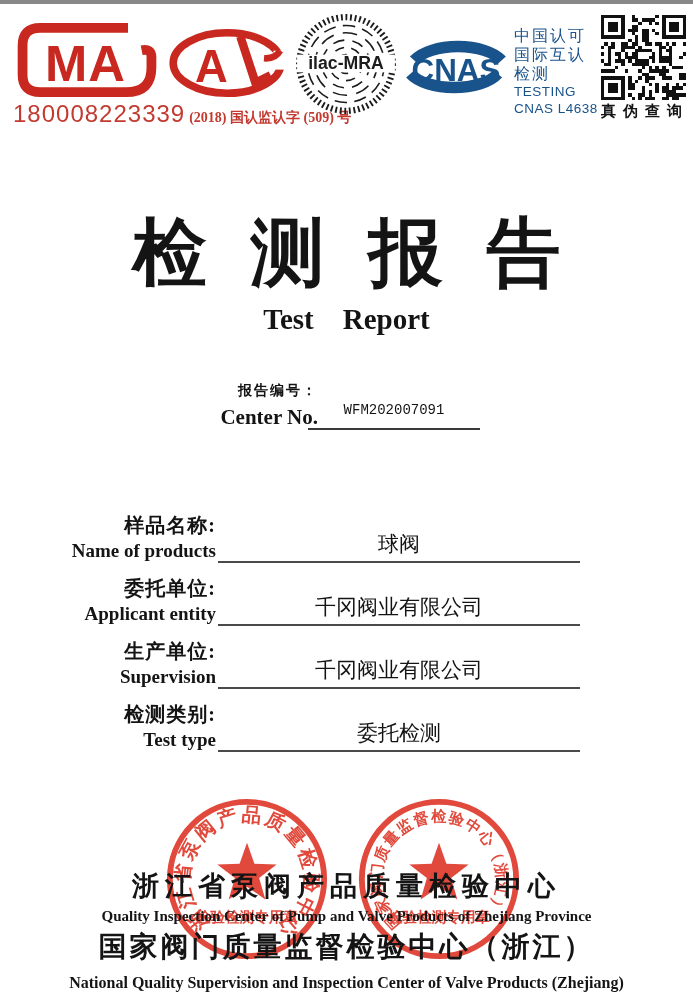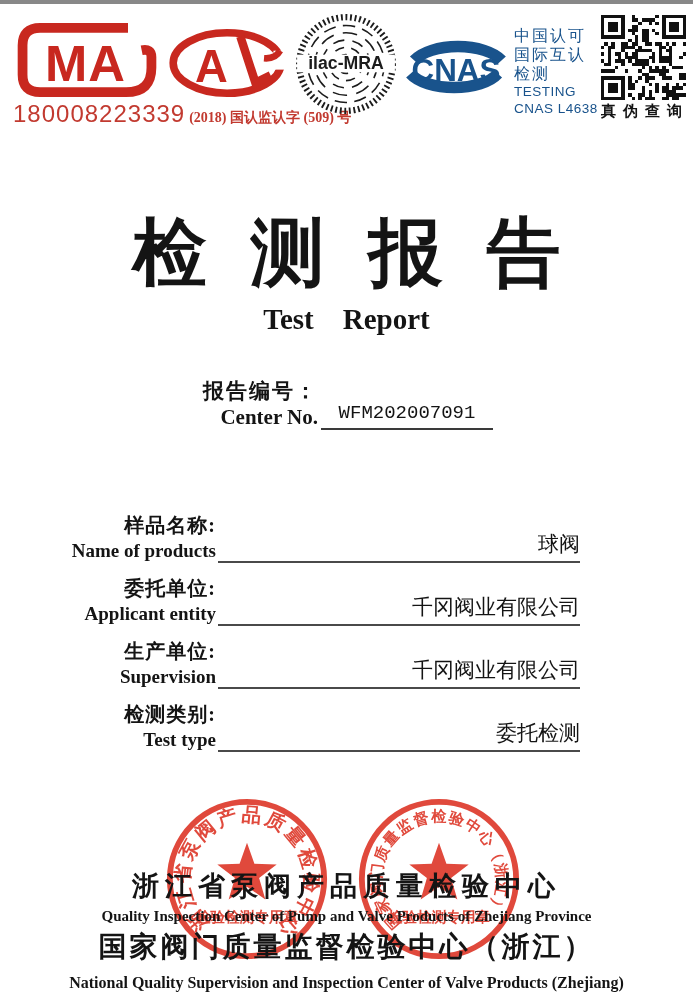--- a/index.html
+++ b/index.html
@@ -24,32 +24,32 @@
   .qr-caption{font-size:15px;font-weight:bold;letter-spacing:7px;margin-top:2px;white-space:nowrap;}
 
   
   .title-cn{position:absolute;left:0;top:200px;width:100%;text-align:center;font-size:74px;
             font-weight:bold;letter-spacing:44px;padding-left:44px;box-sizing:border-box;white-space:nowrap;}
   .title-en{position:absolute;left:0;top:299px;width:100%;text-align:center;font-size:29px;
             font-weight:bold;white-space:pre;}
 
   
   .repno-labels{position:absolute;left:80px;top:374px;width:238px;text-align:right;font-weight:bold;}
-  .repno-cn{font-size:21px;letter-spacing:2px;line-height:26px;}
+  .repno-cn{font-size:14px;letter-spacing:2px;line-height:26px;}
   .repno-en{font-size:21px;line-height:26px;}
-  .repno-value{position:absolute;left:321px;top:398px;width:172px;height:26px;
+  .repno-value{position:absolute;left:308px;top:398px;width:172px;height:26px;
                border-bottom:2px solid #3a3a3a;text-align:center;
-               font-family:"Liberation Mono","DejaVu Sans Mono",monospace;font-size:19px;}
+               font-family:"Liberation Mono","DejaVu Sans Mono",monospace;font-size:14px;}
 
   
   .field{position:absolute;left:28px;width:552px;display:flex;align-items:flex-end;}
   .field .lab{width:188px;text-align:right;font-weight:bold;flex:none;}
   .field .lab .cn{font-size:20px;line-height:27px;letter-spacing:1px;}
   .field .lab .en{font-size:19px;line-height:24px;}
-  .field .val{flex:1;border-bottom:2px solid #4a4a4a;text-align:right;
+  .field .val{flex:1;border-bottom:2px solid #4a4a4a;text-align:center;
               font-size:21px;height:32px;line-height:30px;margin-left:2px;}
   .f1{top:508px}.f2{top:571px}.f3{top:634px}.f4{top:697px}
 
   
   .stamp{position:absolute;width:166px;height:166px;opacity:.9;z-index:2;}
   .stamp-l{left:164px;top:792px;}
   .stamp-r{left:356px;top:792px;}
   .org{position:absolute;left:0;width:100%;text-align:center;font-weight:bold;z-index:3;}
   .org1cn{top:864px;font-size:27px;letter-spacing:6px;}
   .org1en{top:904px;font-size:15px;}

